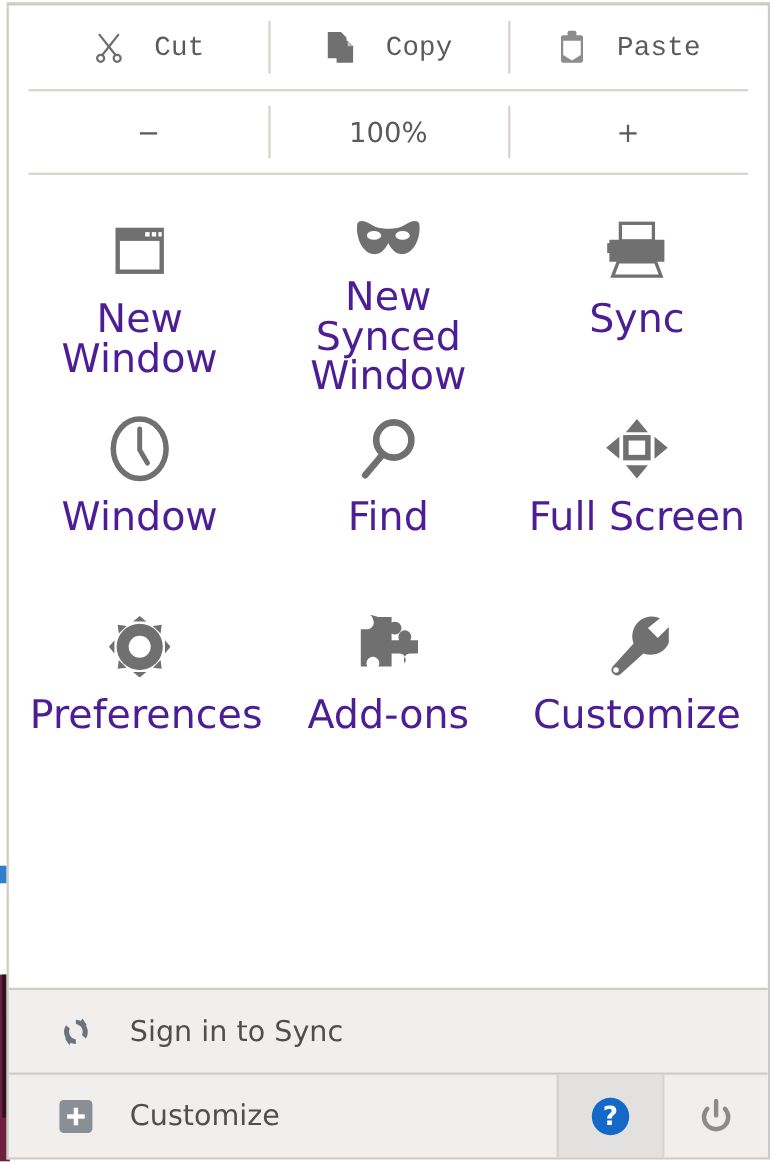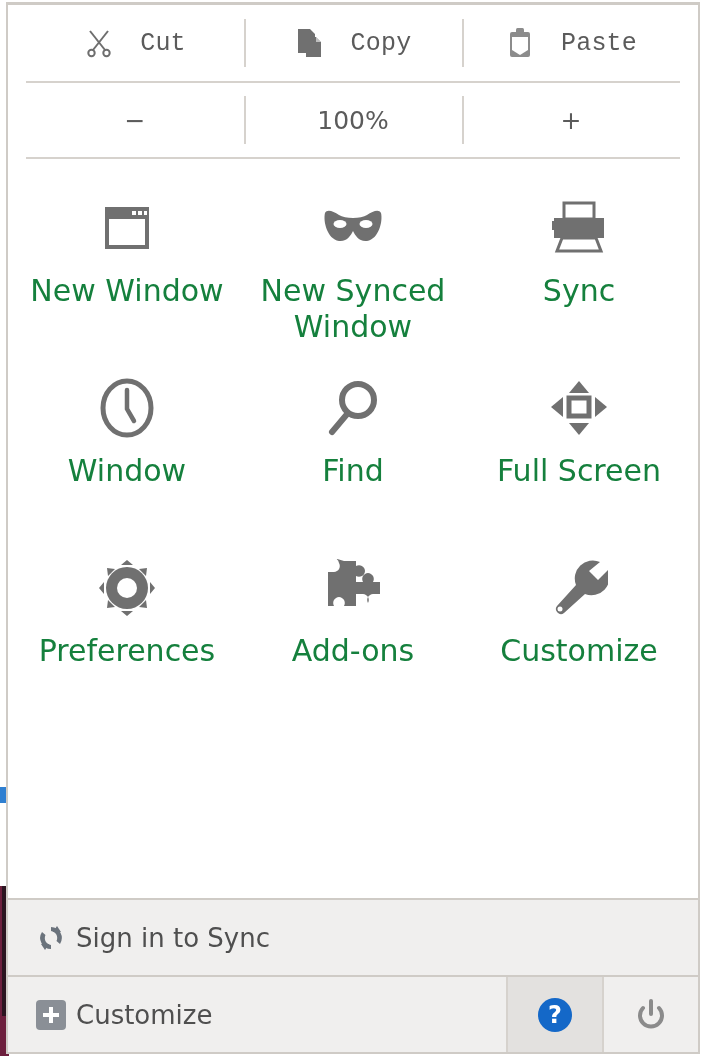--- a/index.html
+++ b/index.html
@@ -143,23 +143,23 @@
   .grid-item.empty { visibility: hidden; }
   .grid-icon {
     width: 72px;
     height: 74px;
     display: flex;
     align-items: center;
     justify-content: center;
   }
   .grid-label {
     margin-top: 8px;
-    font-size: 30px;
+    font-size: 36px;
     line-height: 36px;
-    color: #15803d;
+    color: #4c1d95;
     text-align: center;
     max-width: 200px;
   }
 
   
   #footer {
     position: absolute;
     left: 0;
     right: 0;
     bottom: 0;
@@ -170,22 +170,22 @@
     background: #f0efee;
     border-top: 2px solid #cfcbc6;
     height: 77px;
     box-sizing: border-box;
   }
   .footer-main {
     display: flex;
     align-items: center;
     flex: 1;
     height: 100%;
-    padding-left: 28px;
-    gap: 10px;
+    padding-left: 46px;
+    gap: 34px;
     cursor: default;
   }
   .footer-label {
     font-size: 26px;
     color: #4f4f4f;
   }
   .footer-btn {
     width: 96px;
     height: 100%;
     display: flex;

